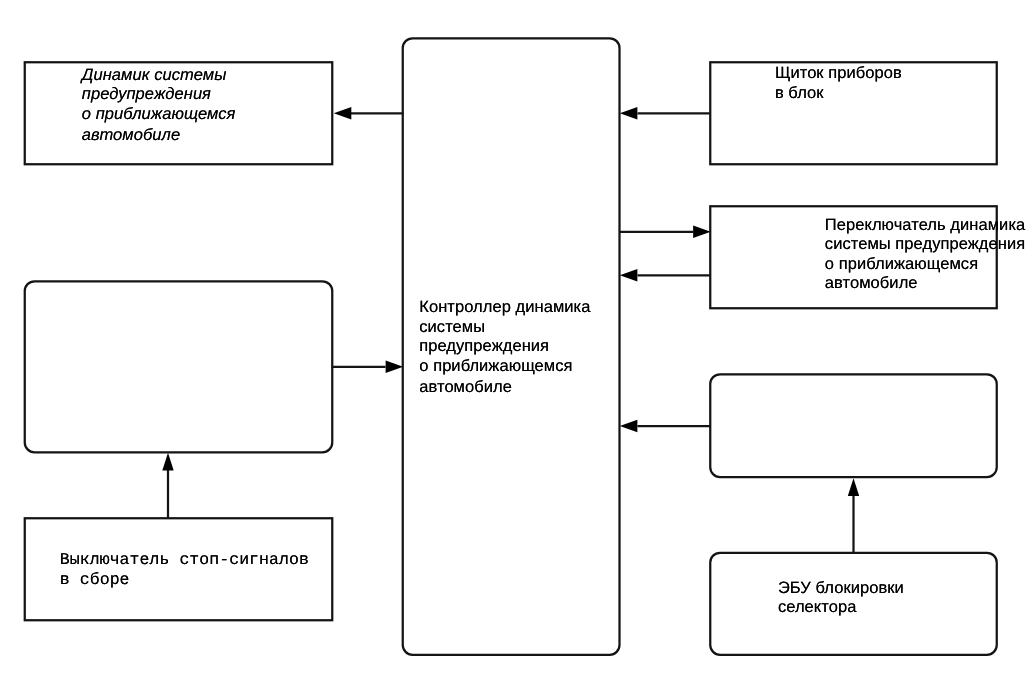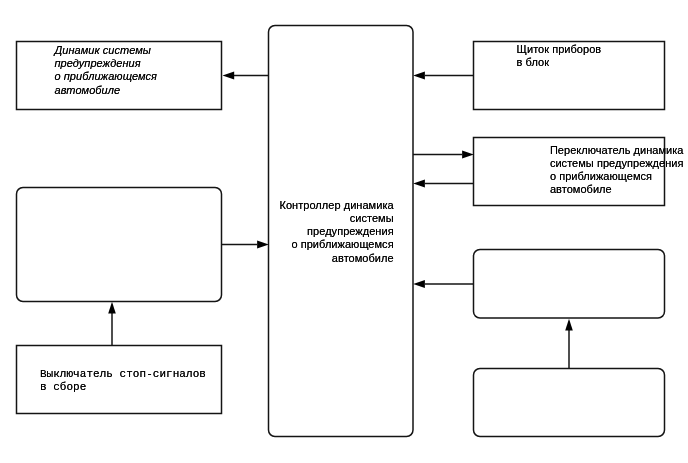--- a/index.html
+++ b/index.html
@@ -71,26 +71,28 @@
         <line x1="569" y1="368" x2="569" y2="330"></line>
         <polygon stroke="none" points="569,318.8 565.2,330.6 572.8,330.6"></polygon>
       </g>
     </g>
   </svg>
 
   <div class="boxtext" style="left:54.5px;top:44.3px;font-style:italic;">Динамик системы
 предупреждения
 о приближающемся
 автомобиле</div>
-  <div class="boxtext" style="left:279.5px;top:199.2px;text-align:right;">Контроллер динамика
+  <div class="boxtext" style="left:279.5px;top:199.2px;">Контроллер динамика
 системы
 предупреждения
 о приближающемся
 автомобиле</div>
   <div class="boxtext" style="left:516.6px;top:43.1px;">Щиток приборов
 в блок</div>
   <div class="boxtext" style="left:503.9px;top:144.1px;margin-left:46px;">Переключатель динамика
 системы предупреждения
 о приближающемся
 автомобиле</div>
   <div class="boxtext" style="left:39.9px;top:367.9px;font-family:Liberation Mono, monospace;">Выключатель стоп-сигналов
 в сборе</div>
+  <div class="boxtext" style="left:518.6px;top:385.7px;">ЭБУ блокировки
+селектора</div>
 </div>
 
 </body></html>

